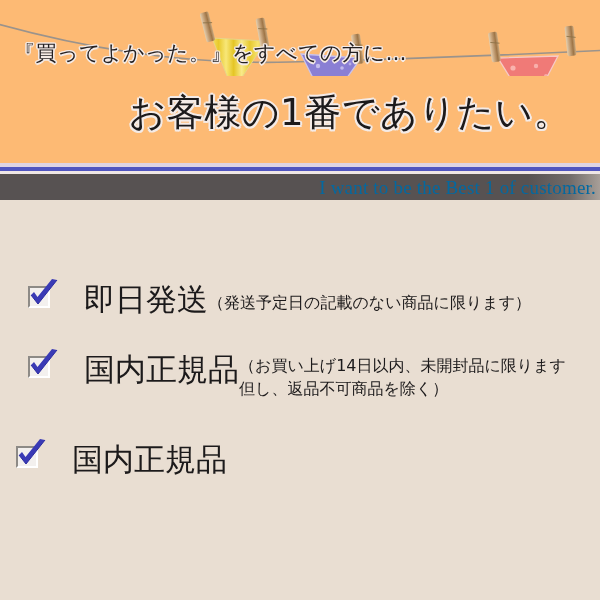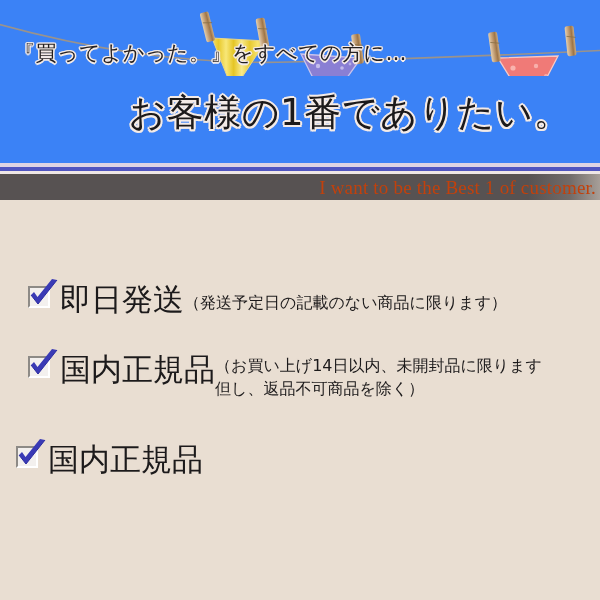--- a/index.html
+++ b/index.html
@@ -20,21 +20,21 @@
     background: #e9ded2;
     overflow: hidden;
   }
 
   
   .hero {
     position: absolute;
     left: 0; top: 0;
     width: 600px;
     height: 163px;
-    background: #3b82f6;
+    background: #fdba74;
     overflow: hidden;
   }
 
   
   .string {
     position: absolute;
     left: -10px;
     top: 6px;
     width: 625px;
     height: 70px;
@@ -103,21 +103,21 @@
                 rgba(87,82,82,0.82) 95%,
                 rgba(87,82,82,0.45) 100%);
   }
   .darkband-text {
     position: absolute;
     right: 4px;
     top: 177px;
     font-family: "Liberation Serif", "DejaVu Serif", serif;
     font-size: 19px;
     line-height: 22px;
-    color: #c2410c;
+    color: #0369a1;
     white-space: nowrap;
     letter-spacing: 0.2px;
   }
 
   
   .features {
     position: absolute;
     left: 0; top: 200px;
     width: 600px;
     height: 400px;
@@ -156,21 +156,21 @@
     top: -7px;
     width: 34px;
     height: 32px;
   }
 
   .feature-main {
     font-size: 31px;
     line-height: 38px;
     color: #1c1a1b;
     white-space: nowrap;
-    margin-left: 6px;
+    margin-left: 30px;
     text-shadow:
        2px 0 0 #e9ded2, -2px 0 0 #e9ded2,
        0 2px 0 #e9ded2, 0 -2px 0 #e9ded2,
        1.5px 1.5px 0 #e9ded2, -1.5px 1.5px 0 #e9ded2,
        1.5px -1.5px 0 #e9ded2, -1.5px -1.5px 0 #e9ded2;
   }
   .feature-sub {
     font-size: 16px;
     line-height: 23px;
     color: #1c1a1b;

